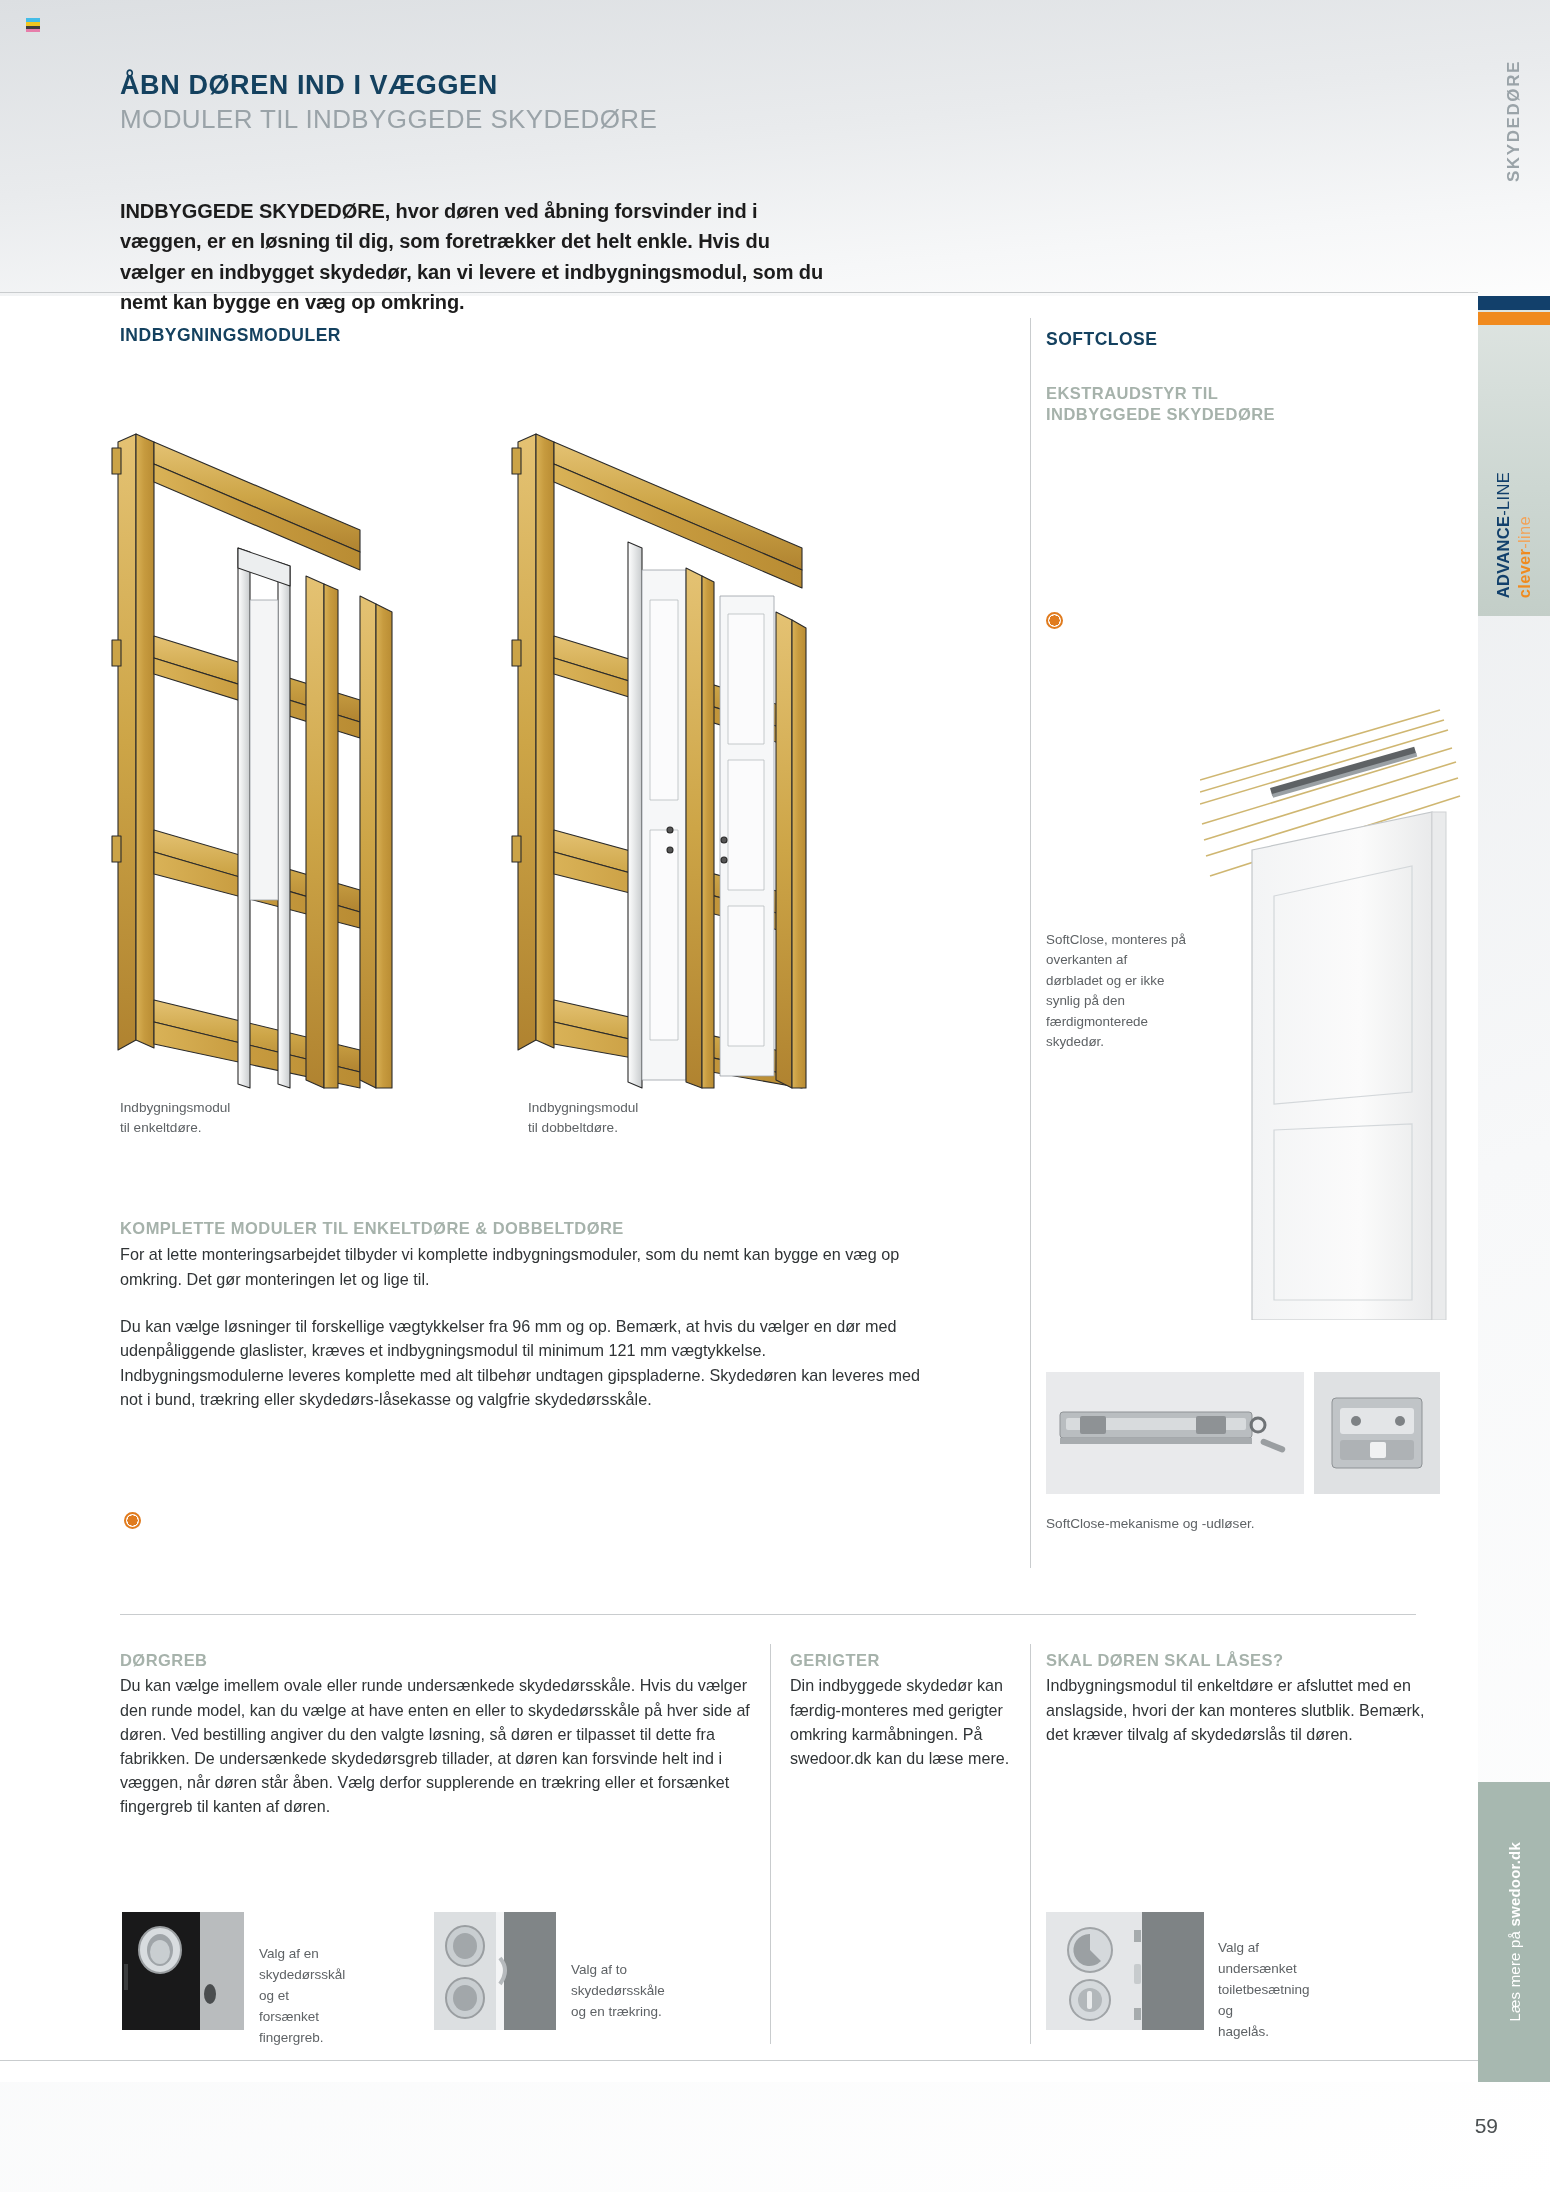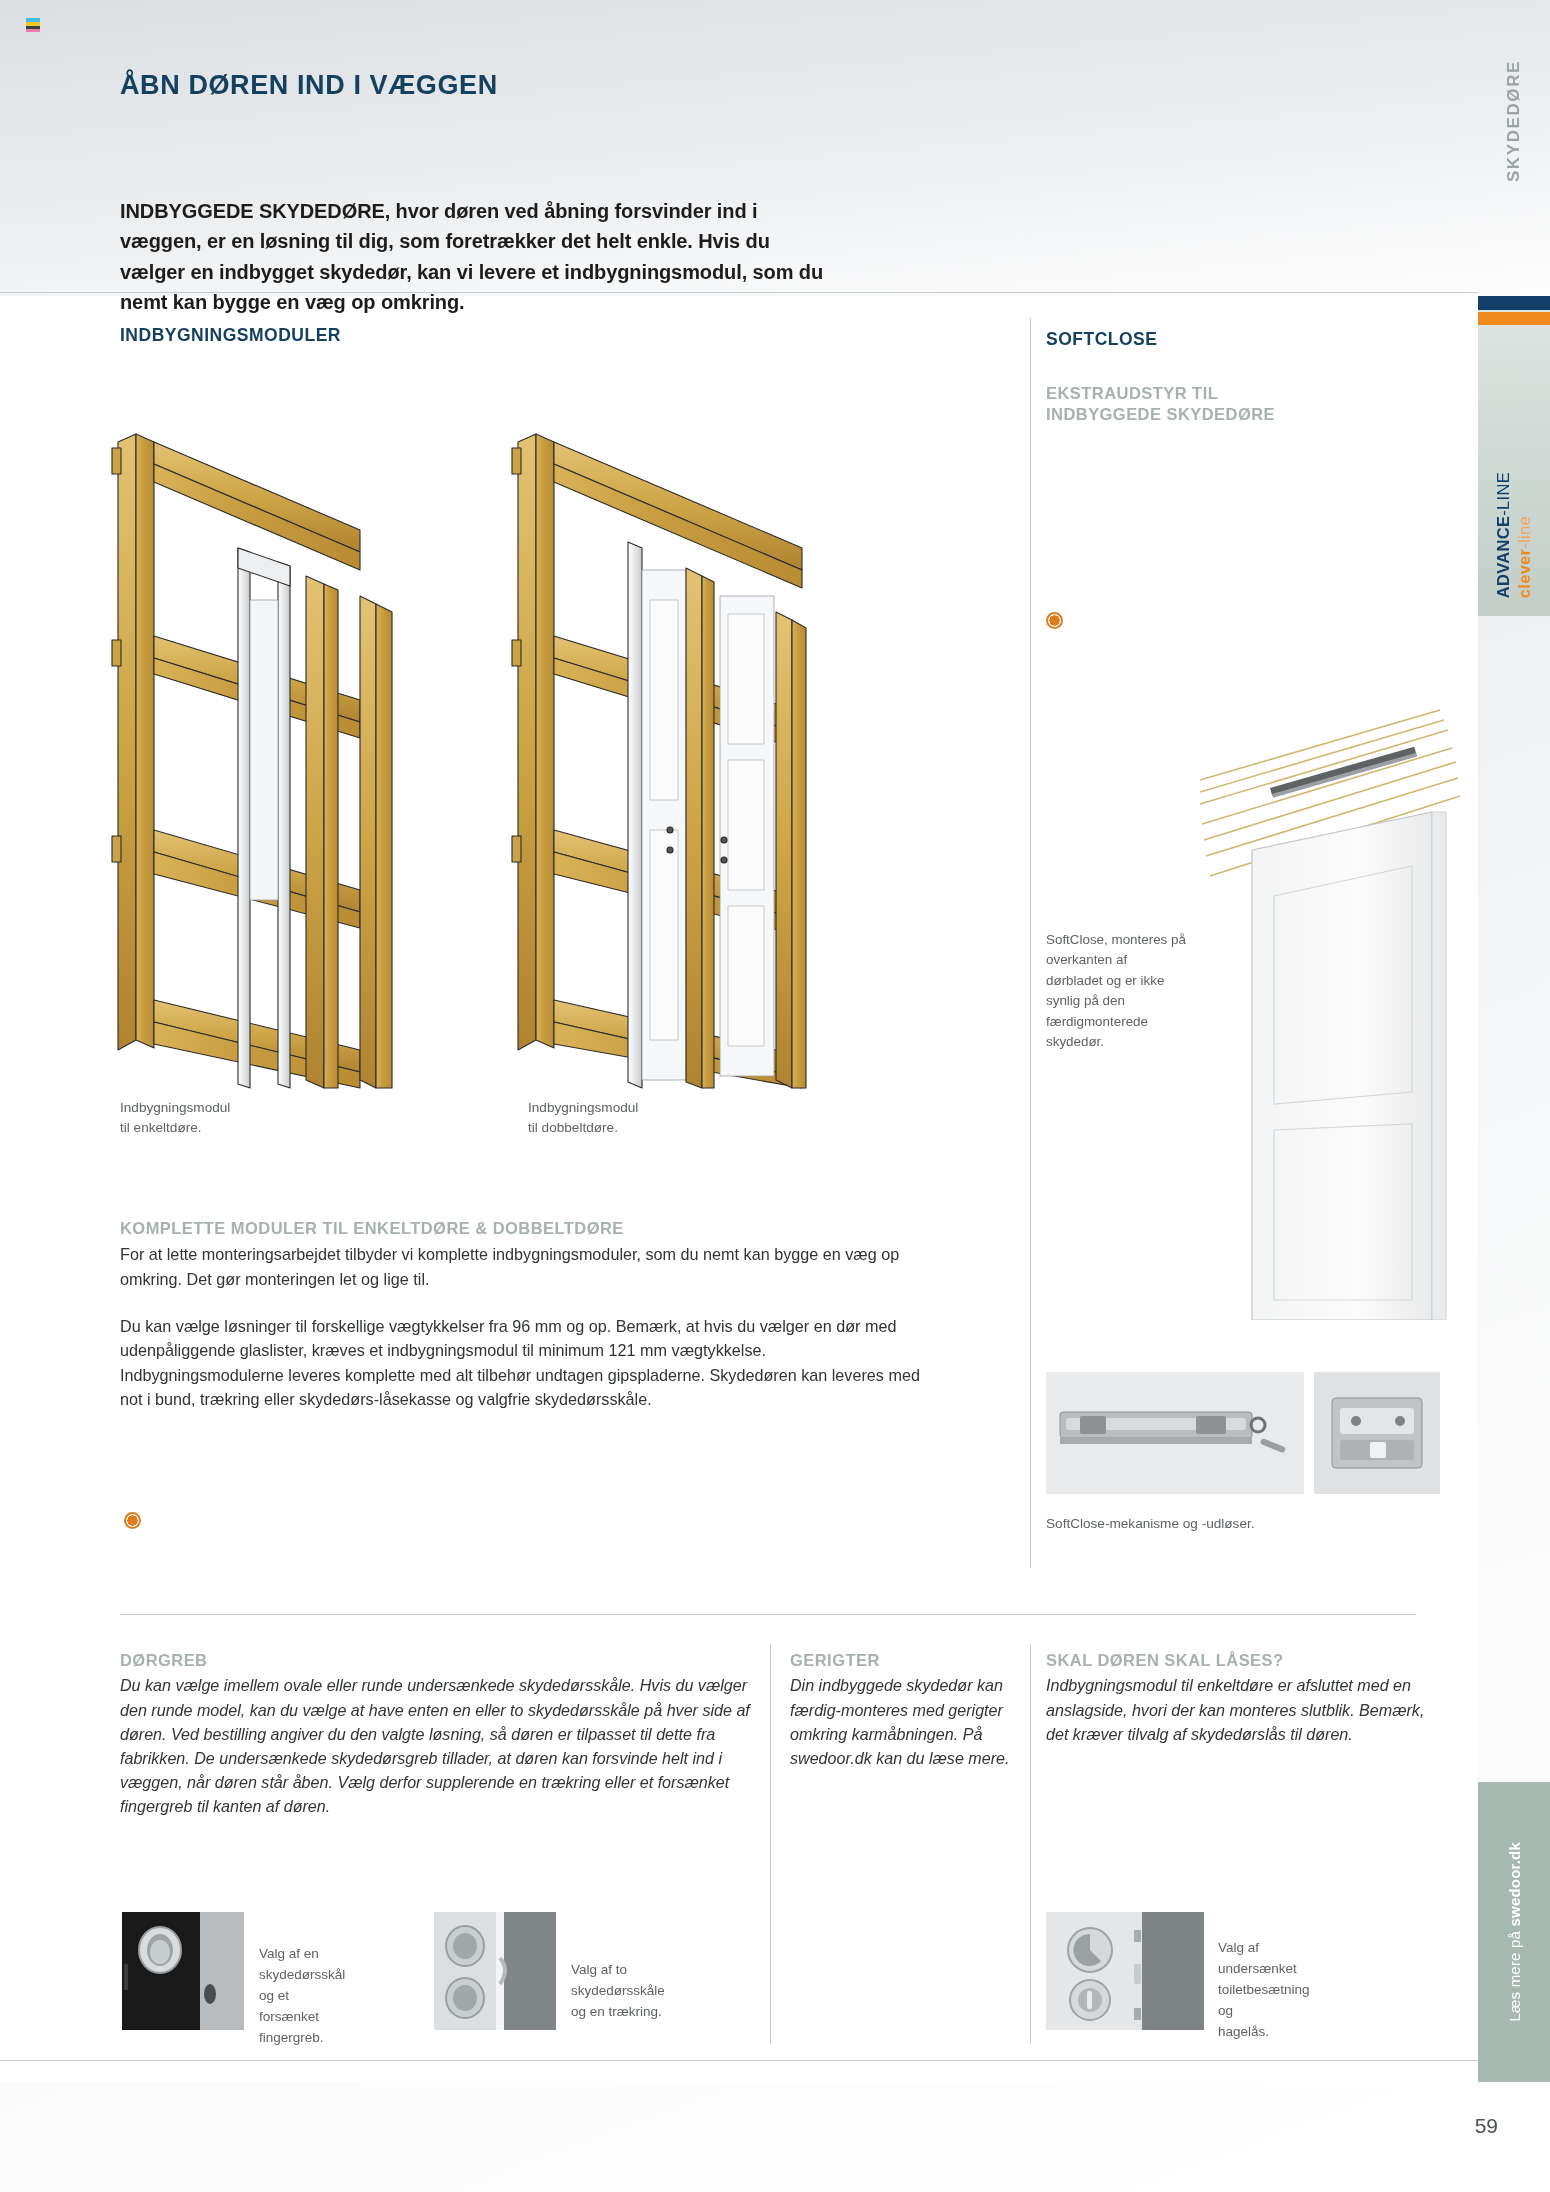--- a/index.html
+++ b/index.html
@@ -197,21 +197,20 @@
   
   .col {
     position: absolute;
     top: 1650px;
   }
   .col h4 { margin-bottom: 2px; }
   .col p {
     font-size: 16.1px;
     line-height: 1.5;
     color: #303436;
-    font-style: italic;
   }
   .col-dorgreb { left: 120px; width: 640px; }
   .col-gerigter { left: 790px; width: 250px; }
   .col-laas { left: 1046px; width: 400px; }
 
   .rail-col-1 { left: 770px; top: 1644px; height: 400px; }
   .rail-col-2 { left: 1030px; top: 1644px; height: 400px; }
 
   
   .photo-group { position: absolute; }
@@ -307,20 +306,21 @@
 
 <div id="page">
 
   <div class="top-band"></div>
   <div class="corner-mark"></div>
 
   <div class="sheet"></div>
 
   <div class="hdr">
     <h1>ÅBN DØREN IND I VÆGGEN</h1>
+    <h2>MODULER TIL INDBYGGEDE SKYDEDØRE</h2>
   </div>
 
   <div class="intro">INDBYGGEDE SKYDEDØRE, hvor døren ved åbning forsvinder ind i væggen, er en løsning til dig, som foretrækker det helt enkle. Hvis du vælger en indbygget skydedør, kan vi levere et indbygningsmodul, som du nemt kan bygge en væg op omkring.</div>
 
   <div class="rule-h rule-top-intro"></div>
 
   <div class="h-indbyg">
     <div class="sec-head-blue">INDBYGNINGSMODULER</div>
   </div>
 

